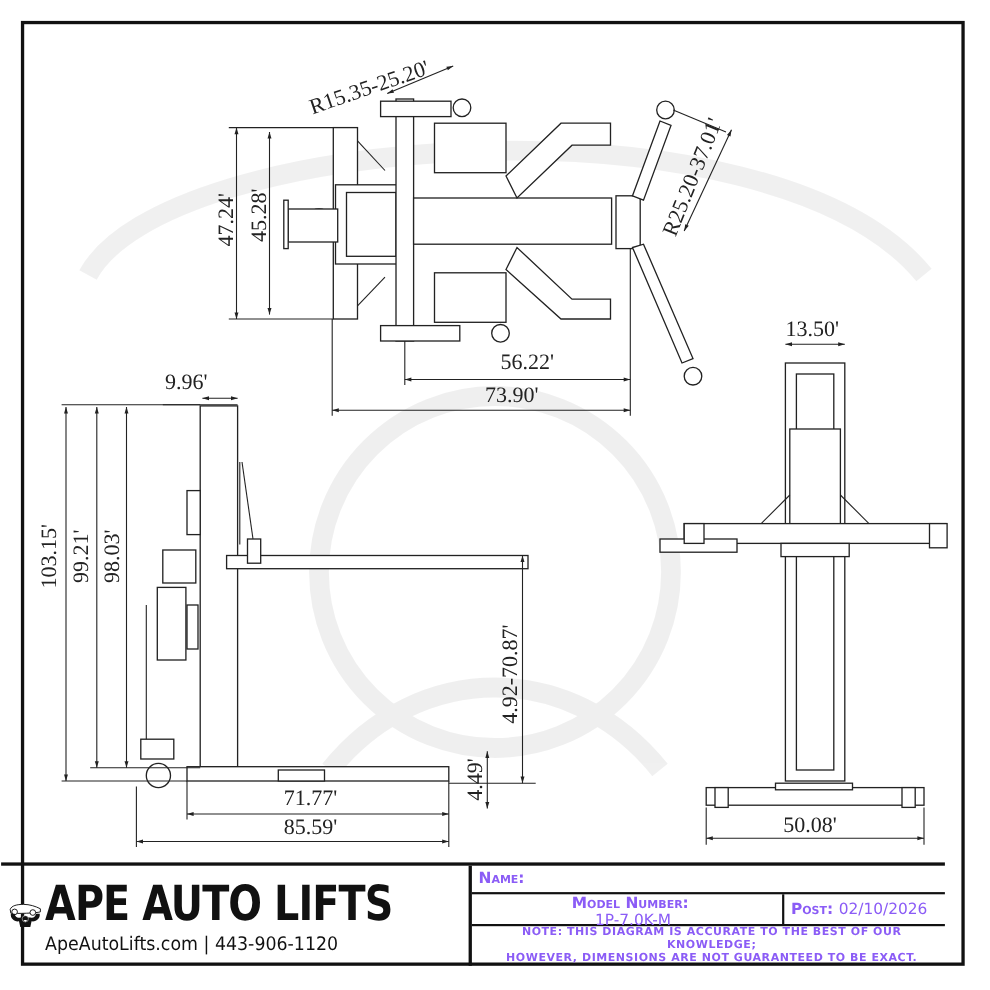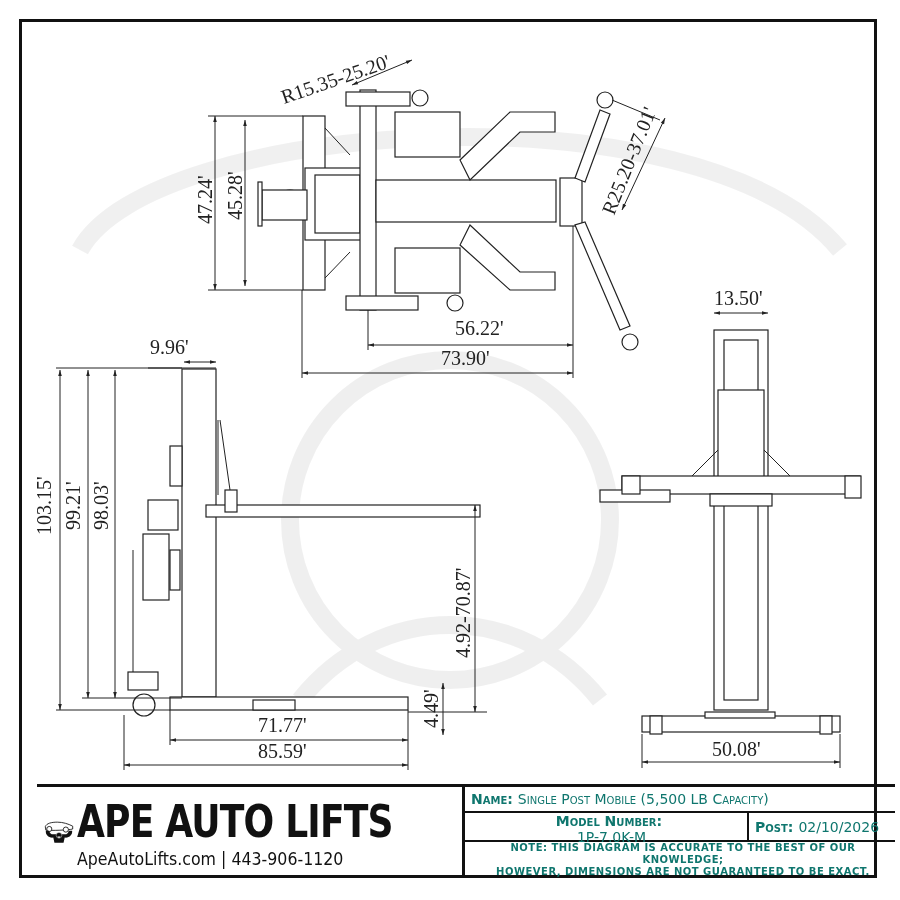--- a/index.html
+++ b/index.html
@@ -2,28 +2,28 @@
 <html><head>
 <meta charset="utf-8">
 <style>
   html, body { margin:0; padding:0; background:#fff; }
   body { width:900px; height:900px; position:relative; overflow:hidden; font-family:"Liberation Serif", serif; }
   .frame { position:absolute; left:19px; top:19px; width:858px; height:859px; border:3px solid #111; box-sizing:border-box; }
   .drawing { position:absolute; left:0; top:0; width:900px; height:900px; }
   .dim { font-family:"Liberation Serif", serif; font-size:20px; fill:#222; }
   .ln { stroke:#222; stroke-width:1; fill:none; }
   .part { stroke:#222; stroke-width:1.2; fill:#fff; }
-  .titleblock { position:absolute; left:37px; top:784px; width:858px; height:94px; border-top:3px solid #111; box-sizing:border-box; display:flex; }
+  .titleblock { position:absolute; left:1px; top:784px; width:858px; height:94px; border-top:3px solid #111; box-sizing:border-box; display:flex; }
   .tb-left { width:428px; display:flex; align-items:center; border-right:3px solid #111; box-sizing:border-box; }
   .logo { width:112px; height:88px; margin-left:6px; }
   .brand { margin-left:2px; display:flex; flex-direction:column; }
   .brand-name { font-family:"DejaVu Sans", sans-serif; font-weight:bold; font-size:44px; letter-spacing:-1px; line-height:50px; color:#111; transform:scaleX(0.82); transform-origin:left; white-space:nowrap; }
   .brand-contact { font-family:"DejaVu Sans", sans-serif; font-size:17px; color:#111; transform:scaleX(0.93); transform-origin:left; white-space:nowrap; margin-top:2px; }
   .tb-right { flex:1; display:flex; flex-direction:column; }
-  .row { border-bottom:2px solid #111; display:flex; align-items:center; font-family:"DejaVu Sans", sans-serif; color:#0f766e; box-sizing:border-box; }
+  .row { border-bottom:2px solid #111; display:flex; align-items:center; font-family:"DejaVu Sans", sans-serif; color:#8b5cf6; box-sizing:border-box; }
   .row:last-child { border-bottom:none; }
   .r1 { height:30px; font-size:14px; padding-left:6px; }
   .r2 { height:29px; font-size:14px; }
   .r3 { flex:1; font-size:10px; padding-left:6px; line-height:12px; letter-spacing:0.5px; }
   .cell { height:100%; display:flex; align-items:center; padding-left:6px; box-sizing:border-box; }
   .cell.model { width:284px; border-right:2px solid #111;flex-direction:column; }
   .lbl { font-weight:bold; font-variant:small-caps; }
   .val { font-variant:small-caps; margin-left:5px; }
   .note { font-variant:small-caps; font-weight:bold; text-transform:uppercase;text-align:center; }
 </style>
@@ -173,21 +173,20 @@
       <path d="M50,56 L56,62 L62,56" fill="#fff"></path>
     </svg>
     <div class="brand">
       <div class="brand-name">APE AUTO LIFTS</div>
       <div class="brand-contact">ApeAutoLifts.com | 443-906-1120</div>
     </div>
   </div>
   <div class="tb-right">
     <div class="row r1">
       <span class="lbl">Name:</span>
-      <span class="val">Single Post Mobile (5,500 LB Capacity)</span>
     </div>
     <div class="row r2">
       <div class="cell model">
         <span class="lbl">Model Number:</span>
         <span class="val">1P-7.0K-M</span>
       </div>
       <div class="cell">
         <span class="lbl">Post:</span>
         <span class="val">02/10/2026</span>
       </div>

